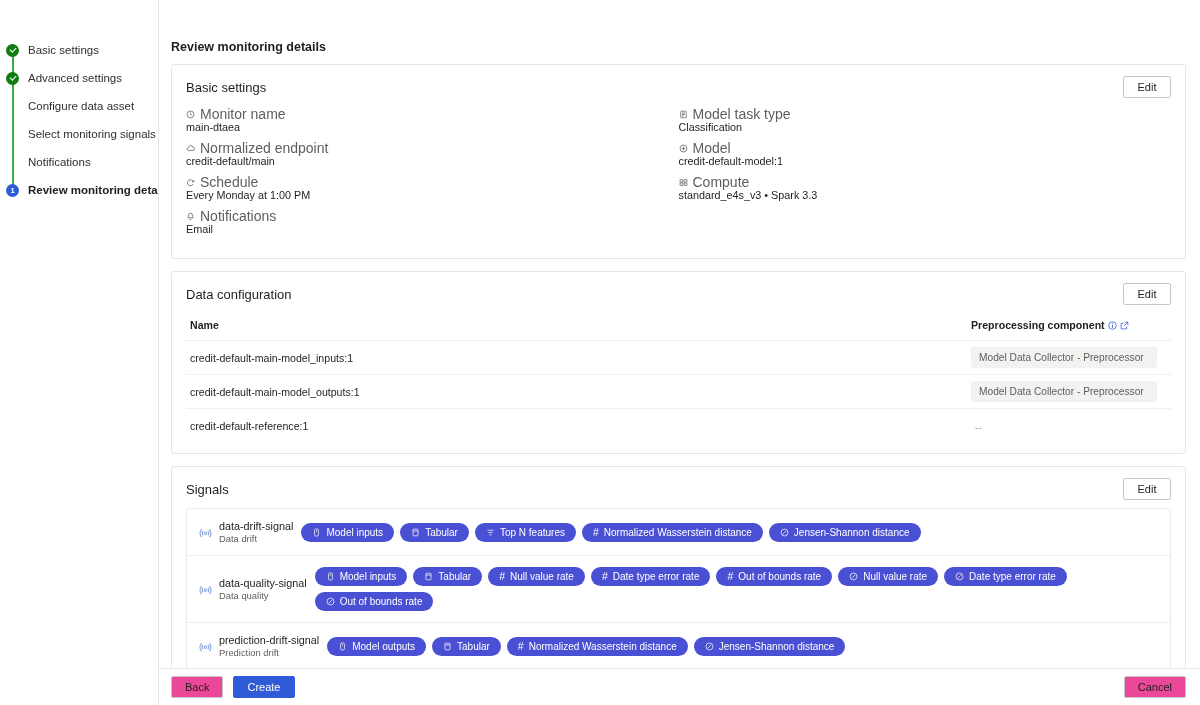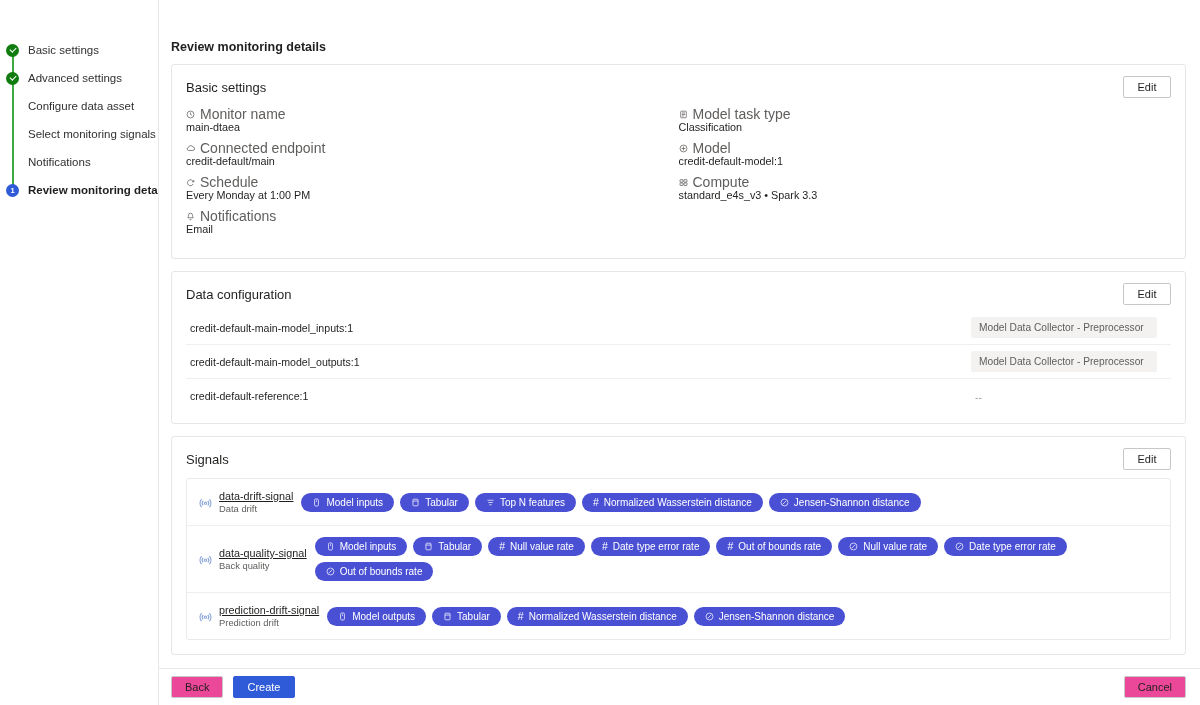--- a/index.html
+++ b/index.html
@@ -134,21 +134,21 @@
     border: 1px solid #eaeaea; border-radius: 3px;
     background: #fff;
   }
   .signal-row {
     display: flex; align-items: center;
     padding: 11px 12px; border-bottom: 1px solid #eeeeee;
   }
   .signal-row:last-child { border-bottom: none; }
   .sig-icon { flex: 0 0 20px; color: #8aa6d8; display: flex; align-items: center; }
   .sig-text { flex: 0 0 auto; min-width: 0; margin-right: 8px; }
-  .sig-name { font-size: 10.8px; color: #201f1e; white-space: nowrap; text-decoration: underline; }
+  .sig-name { font-size: 10.8px; color: #201f1e; white-space: nowrap; }
   .sig-type { font-size: 9.4px; color: #605e5c; margin-top: 1px; white-space: nowrap; }
   .pills { display: flex; flex-wrap: wrap; gap: 6px; align-items: center; }
   .pill {
     background: #4a50d4; color: #fff;
     border-radius: 11px; height: 19px;
     display: inline-flex; align-items: center; gap: 5px;
     padding: 0 11px; font-size: 10px; white-space: nowrap;
     cursor: pointer;
   }
   .pill svg { display: block; opacity: .95; }
@@ -232,21 +232,21 @@
                 </div>
                 <div class="kv-value">main-dtaea</div>
               </div>
               <div class="kv">
                 <div class="kv-label">
                   <span>
                     <svg width="9" height="9" viewBox="0 0 12 12" fill="none" stroke="#605e5c" stroke-width="1">
                       <path d="M3.1 8.6a2.1 2.1 0 0 1 .3-4.1 3 3 0 0 1 5.7-.5 2.3 2.3 0 0 1 .1 4.6z"></path>
                     </svg>
                   </span>
-                  <span>Connected endpoint</span>
+                  <span>Normalized endpoint</span>
                 </div>
                 <div class="kv-value">credit-default/main</div>
               </div>
               <div class="kv">
                 <div class="kv-label">
                   <span>
                     <svg width="9" height="9" viewBox="0 0 12 12" fill="none" stroke="#605e5c" stroke-width="1">
                       <path d="M9.8 5.2A4 4 0 1 0 9.6 8"></path>
                       <path d="M10.4 2.6v2.6H7.9"></path>
                     </svg>
@@ -310,20 +310,39 @@
             </div>
         </div>
       </section>
 
       <section class="card">
         <div class="card-head">
           <div class="card-title">Data configuration</div>
           <button class="edit-btn">Edit</button>
         </div>
         <div class="tbl">
+          <div class="tbl-head">
+            <div class="col-name">Name</div>
+            <div class="col-pre">
+              <span>Preprocessing component</span>
+              <span class="info-icon">
+                <svg width="9" height="9" viewBox="0 0 12 12">
+                    <circle cx="6" cy="6" r="5" fill="none" stroke="currentColor" stroke-width="1"></circle>
+                    <rect x="5.45" y="5" width="1.1" height="4" fill="currentColor"></rect>
+                    <rect x="5.45" y="2.9" width="1.1" height="1.2" fill="currentColor"></rect>
+                  </svg>
+              </span>
+              <span class="ext-icon">
+                <svg width="9" height="9" viewBox="0 0 12 12">
+                    <path d="M1.5 3.2h3.2M1.5 3.2v7.3h7.3V7.3" fill="none" stroke="currentColor" stroke-width="1"></path>
+                    <path d="M6.4 1.5h4.1v4.1M10.5 1.5L5.6 6.4" fill="none" stroke="currentColor" stroke-width="1"></path>
+                  </svg>
+              </span>
+            </div>
+          </div>
           <div id="dc-rows">
               <div class="tbl-row">
                 <div class="cell-name">credit-default-main-model_inputs:1</div>
                 <div class="cell-pre"><span class="pre-box">Model Data Collector - Preprocessor</span></div>
               </div>
               <div class="tbl-row">
                 <div class="cell-name">credit-default-main-model_outputs:1</div>
                 <div class="cell-pre"><span class="pre-box">Model Data Collector - Preprocessor</span></div>
               </div>
               <div class="tbl-row">
@@ -396,21 +415,21 @@
               </div>
               <div class="signal-row">
                 <div class="sig-icon">
                   <svg width="13" height="13" viewBox="0 0 12 12" fill="none" stroke="#8aa6d8" stroke-width="1">
                     <circle cx="6" cy="6.6" r="1"></circle>
                     <path d="M3.9 8.7a3 3 0 0 1 0-4.2M8.1 4.5a3 3 0 0 1 0 4.2M2.4 10.2a5.1 5.1 0 0 1 0-7.2M9.6 3a5.1 5.1 0 0 1 0 7.2"></path>
                   </svg>
                 </div>
                 <div class="sig-text">
                   <div class="sig-name">data-quality-signal</div>
-                  <div class="sig-type">Back quality</div>
+                  <div class="sig-type">Data quality</div>
                 </div>
                 <div class="pills">
                   <span class="pill">
                     <span>
                       <svg width="9" height="9" viewBox="0 0 12 12" fill="none" stroke="#ffffff" stroke-width="1">
                         <rect x="3.4" y="1.3" width="5.2" height="9.4" rx="1.6"></rect>
                         <path d="M6 3v2.2"></path>
                       </svg>
                     </span>
                     <span>Model inputs</span>

